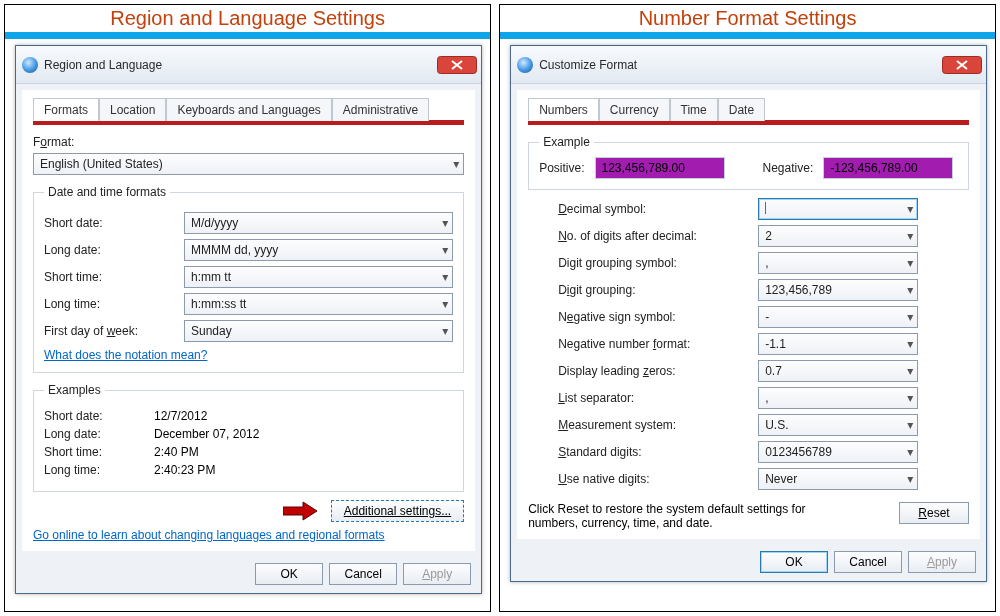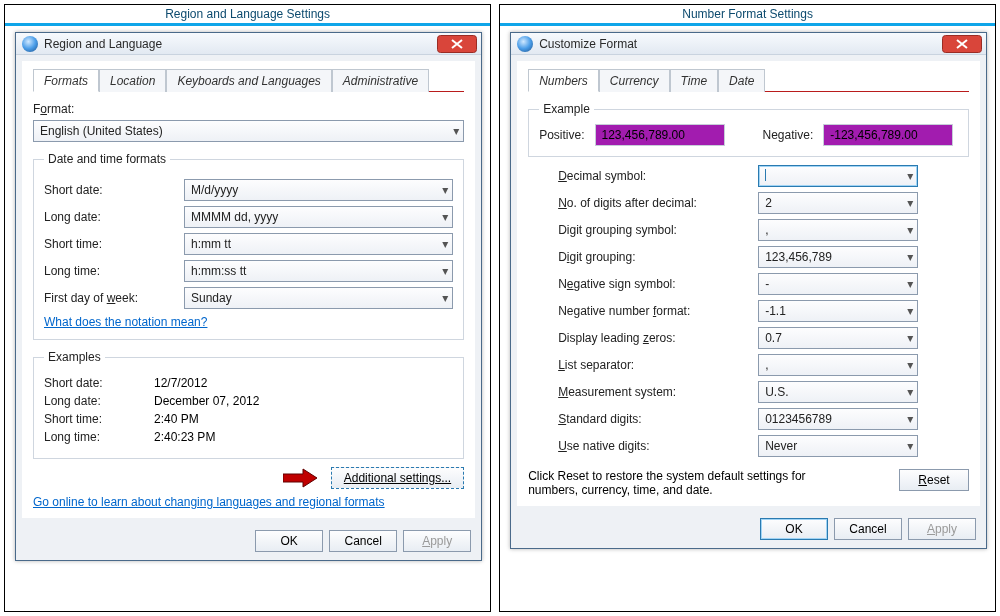--- a/index.html
+++ b/index.html
@@ -1,29 +1,29 @@
 <!DOCTYPE html>
 <html><head>
 <meta charset="utf-8">
 <style>
   * { box-sizing: border-box; }
   html, body { margin: 0; padding: 0; font-family: "Segoe UI", Tahoma, sans-serif; font-size: 12px; background: #fff; }
   body { width: 1000px; height: 616px; display: flex; gap: 8px; padding: 4px; }
   .panel-col { flex: 1; border: 1px solid #000; display: flex; flex-direction: column; }
   .panel-col.right { flex: 1.02; }
-  .panel-title { text-align: center; color: #0c4a6e; font-size: 12px; padding: 2px 0; border-bottom: 3px solid #0ea5e9; }
+  .panel-title { text-align: center; color: #c2410c; font-size: 20px; padding: 2px 0; border-bottom: 7px solid #0ea5e9; }
   .panel-body { flex: 1; padding: 6px 8px 8px 10px; background: #fff; position: relative; }
   .win { border: 1px solid #4a6a8a; background: #eef1f5; box-shadow: 0 0 4px rgba(0,0,0,0.3); }
-  .titlebar { height: 22px; background: linear-gradient(#f7fafd,#e2e9f2); display: flex; align-items: center; padding: 0 4px 0 6px; border-bottom: 1px solid #c9d3df; }
+  .titlebar { height: 38px; background: linear-gradient(#f7fafd,#e2e9f2); display: flex; align-items: center; padding: 0 4px 0 6px; border-bottom: 1px solid #c9d3df; }
   .titlebar .globe { width: 16px; height: 16px; border-radius: 50%; background: radial-gradient(circle at 40% 35%, #cfe8ff 0%, #4a9de8 50%, #1b4f8a 100%); margin-right: 6px; }
   .titlebar .title-text { font-size: 12px; color: #2a2a2a; }
   .close-btn { margin-left: auto; cursor: pointer; }
   .close-btn svg { display: block; }
   .win-body { background: #fff; margin: 6px; padding: 6px 10px 8px 10px; border: 1px solid #fff; }
-  .tabs { display: flex; border-bottom: 1px solid #b91c1c; margin-bottom: 10px; font-style: italic; }
+  .tabs { display: flex; border-bottom: 5px solid #b91c1c; margin-bottom: 10px; }
   .tab { padding: 4px 10px 3px 10px; border: 1px solid #bfc7d0; border-bottom: none; background: #f4f6f9; margin-right: 0px; font-size: 12px; color: #333; cursor: pointer; position: relative; top: 1px; }
   .tab.active { background: #fff; border-bottom: 1px solid #fff; }
   .label { font-size: 12px; color: #222; }
   .label .u { text-decoration: underline; }
   .row { display: flex; align-items: center; margin: 5px 0; }
   .row .lab { width: 140px; }
   .combo { flex: 1; height: 22px; border: 1px solid #8b9aad; background: linear-gradient(#fdfdfe,#eef1f6); display: flex; align-items: center; padding: 0 4px 0 6px; cursor: pointer; position: relative; }
   .combo .val { flex: 1; font-size: 12px; color: #222; }
   .combo .arrow { color: #545454; font-size: 12px; }
   .fullcombo { width: 100%; }

